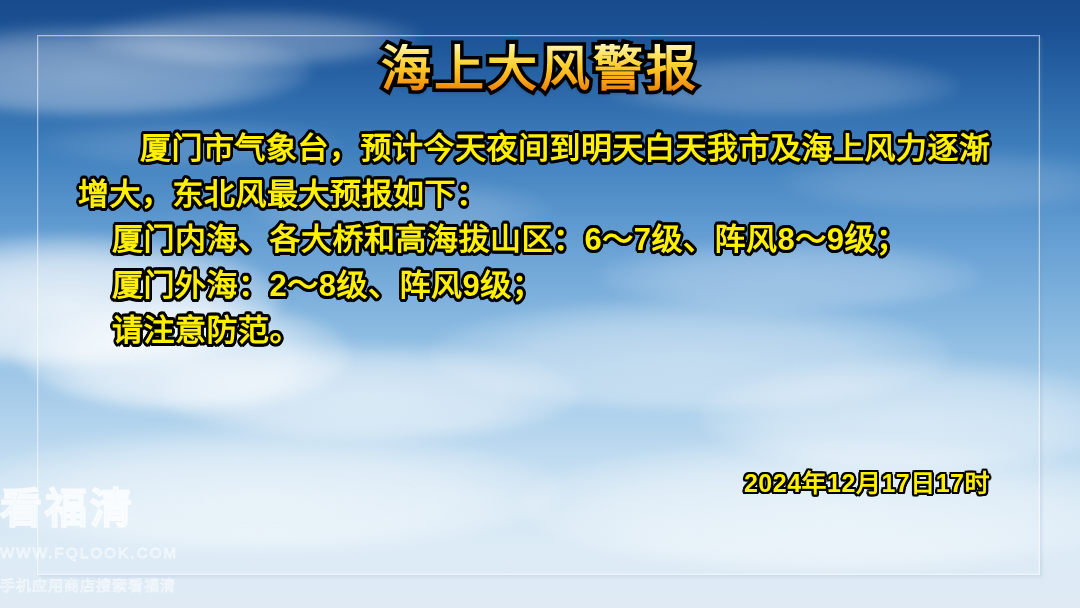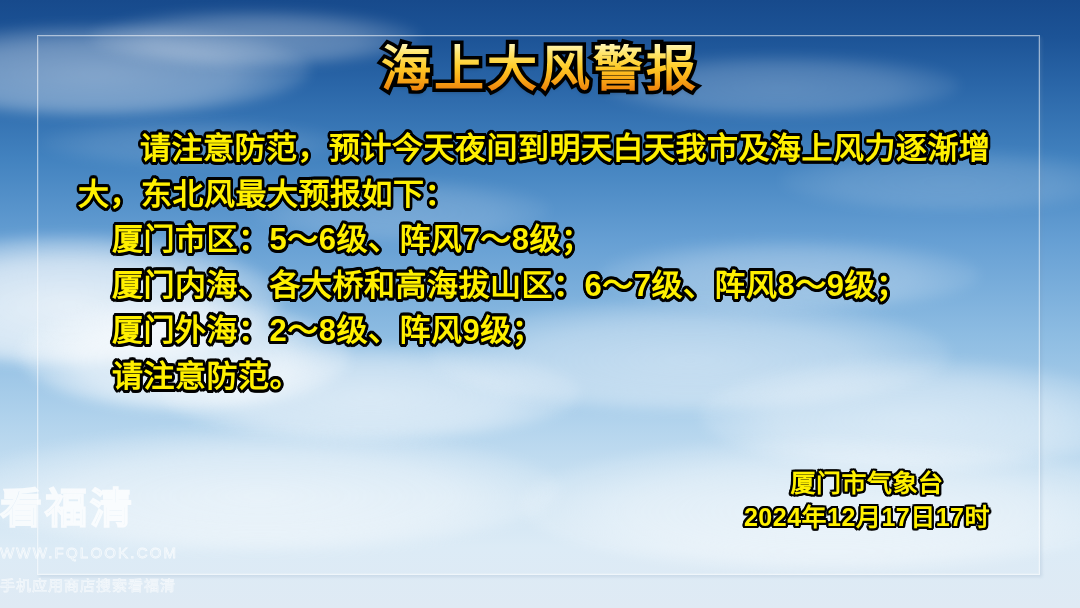--- a/index.html
+++ b/index.html
@@ -220,29 +220,27 @@
   <div class="frame"></div>
 
   <div class="content">
 
     <div class="title-wrap">
       <div class="title-outline">海上大风警报</div>
       <div class="title-fill">海上大风警报</div>
     </div>
 
     <div class="body-text">
-      <p class="lead">请注意防范，预计今天夜间到明天白天我市及海上风力逐渐增大，东北风最大预报如下：</p>
-      <p class="forecast-line">厦门市区：5～6级、阵风7～8级；</p>
+      <p class="lead">厦门市气象台，预计今天夜间到明天白天我市及海上风力逐渐增大，东北风最大预报如下：</p>
       <p class="forecast-line">厦门内海、各大桥和高海拔山区：6～7级、阵风8～9级；</p>
       <p class="forecast-line">厦门外海：2～8级、阵风9级；</p>
       <p class="forecast-line">请注意防范。</p>
     </div>
 
     <div class="signature">
-      <div>厦门市气象台</div>
       <div>2024年12月17日17时</div>
     </div>
 
     <div class="watermark">
       <div class="wm-logo">看福清</div>
       <div class="wm-url">WWW.FQLOOK.COM</div>
       <div class="wm-sub">手机应用商店搜索看福清</div>
       <div class="wm-sub">均可下载看福清APP</div>
     </div>
 

